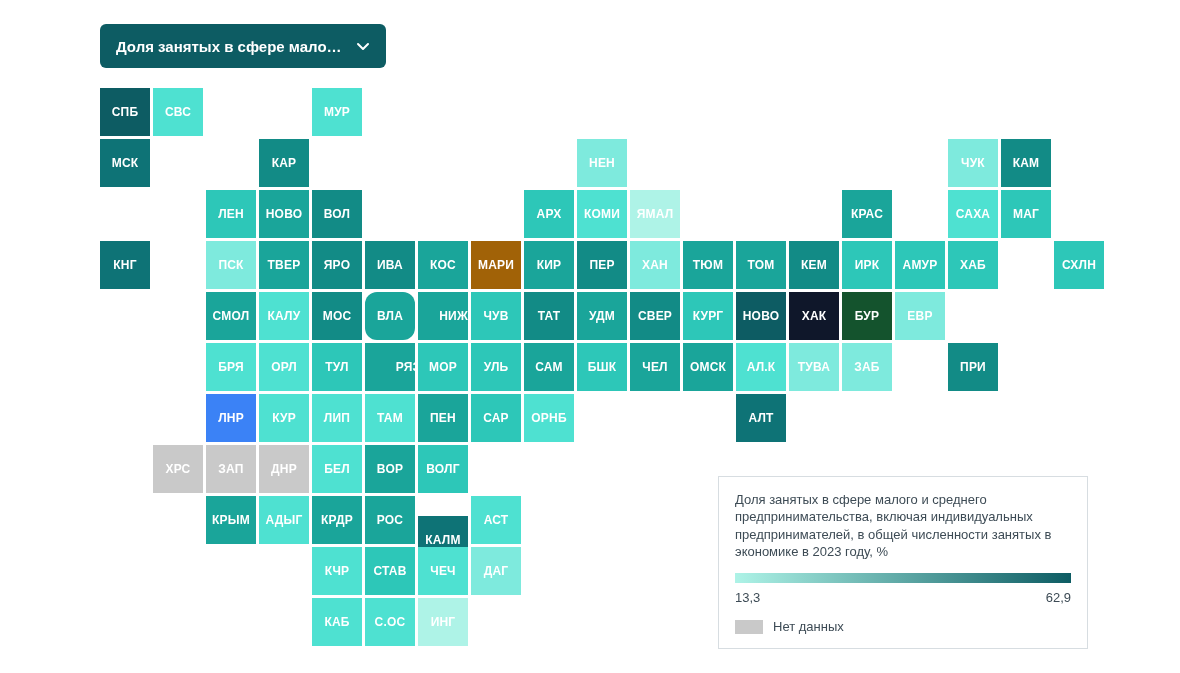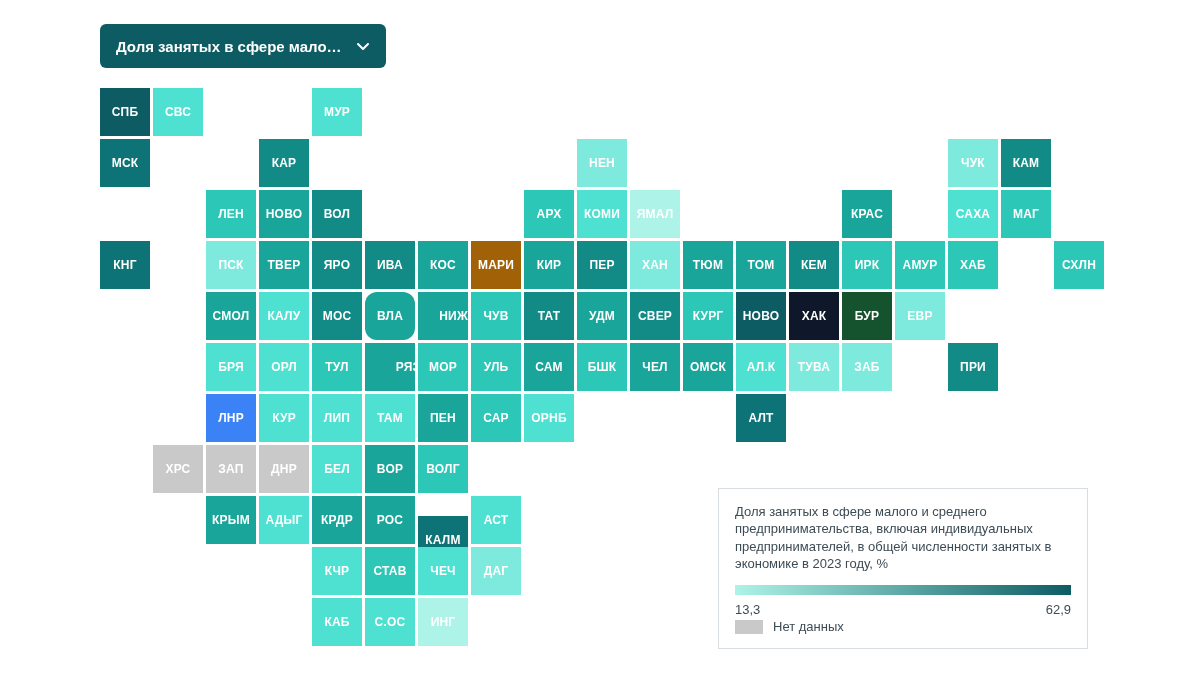--- a/index.html
+++ b/index.html
@@ -92,21 +92,21 @@
     display: flex;
     justify-content: space-between;
     margin-top: 6px;
     font-size: 13px;
     color: #3d4b55;
   }
   .legend .nodata-row {
     display: flex;
     align-items: center;
     gap: 10px;
-    margin-top: 0;
+    margin-top: 12px;
     font-size: 13px;
     color: #3d4b55;
   }
   .legend .nodata-swatch {
     width: 28px;
     height: 14px;
     background: #c9c9c9;
   }
 </style>
 </head>

